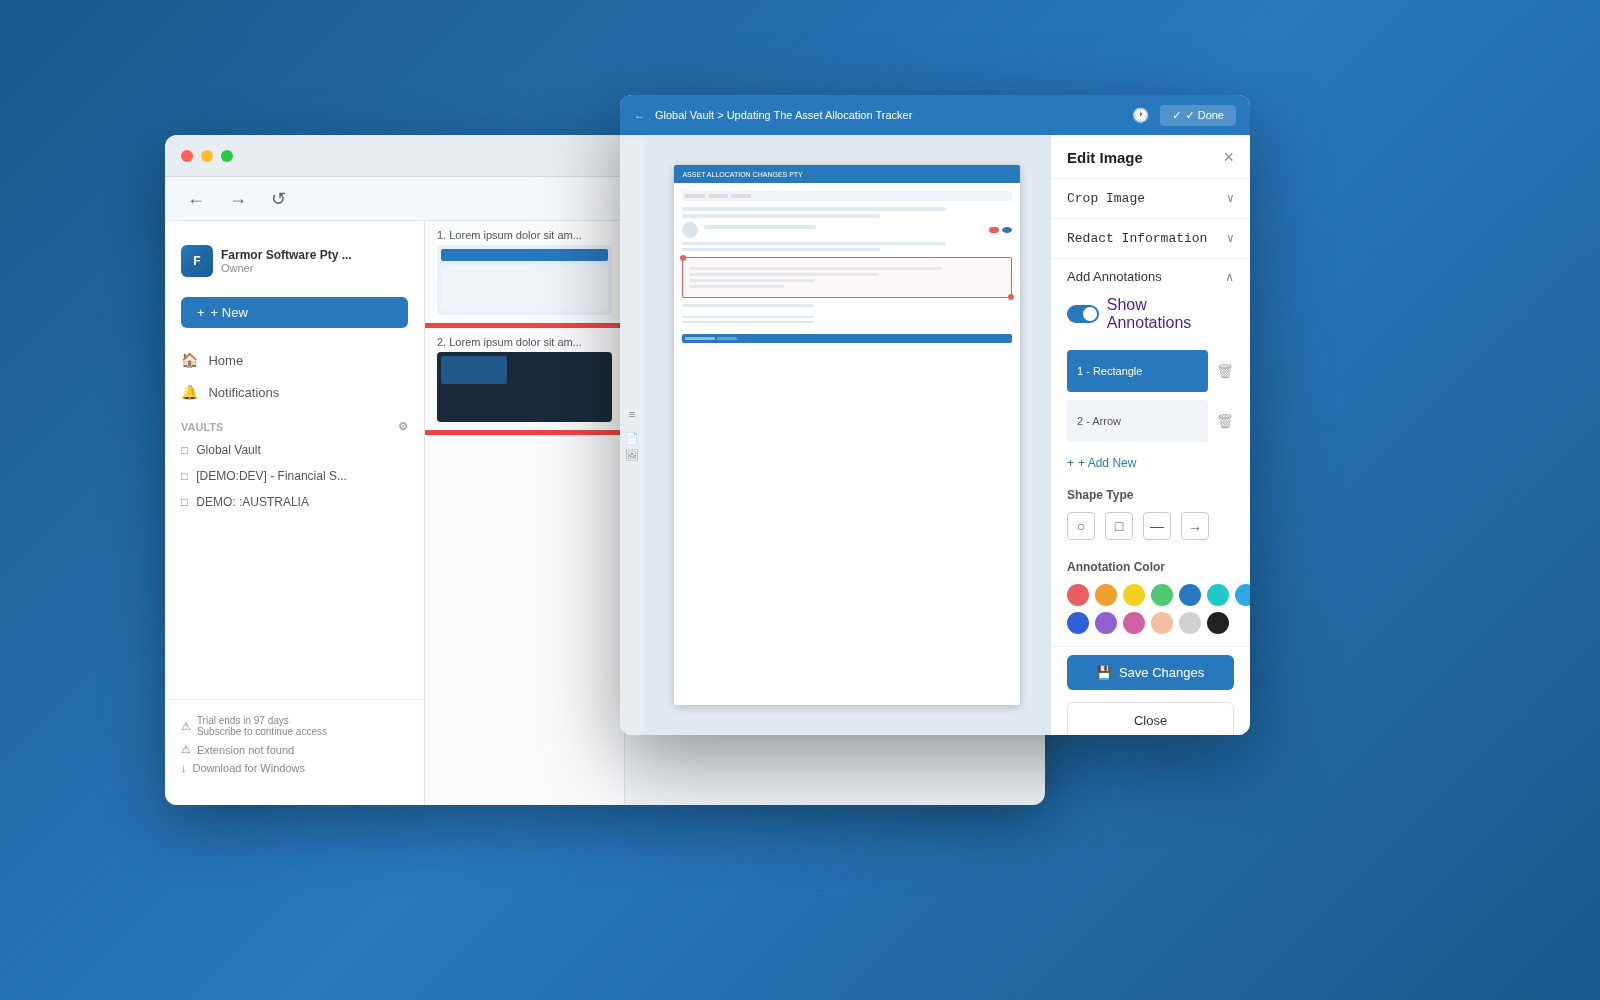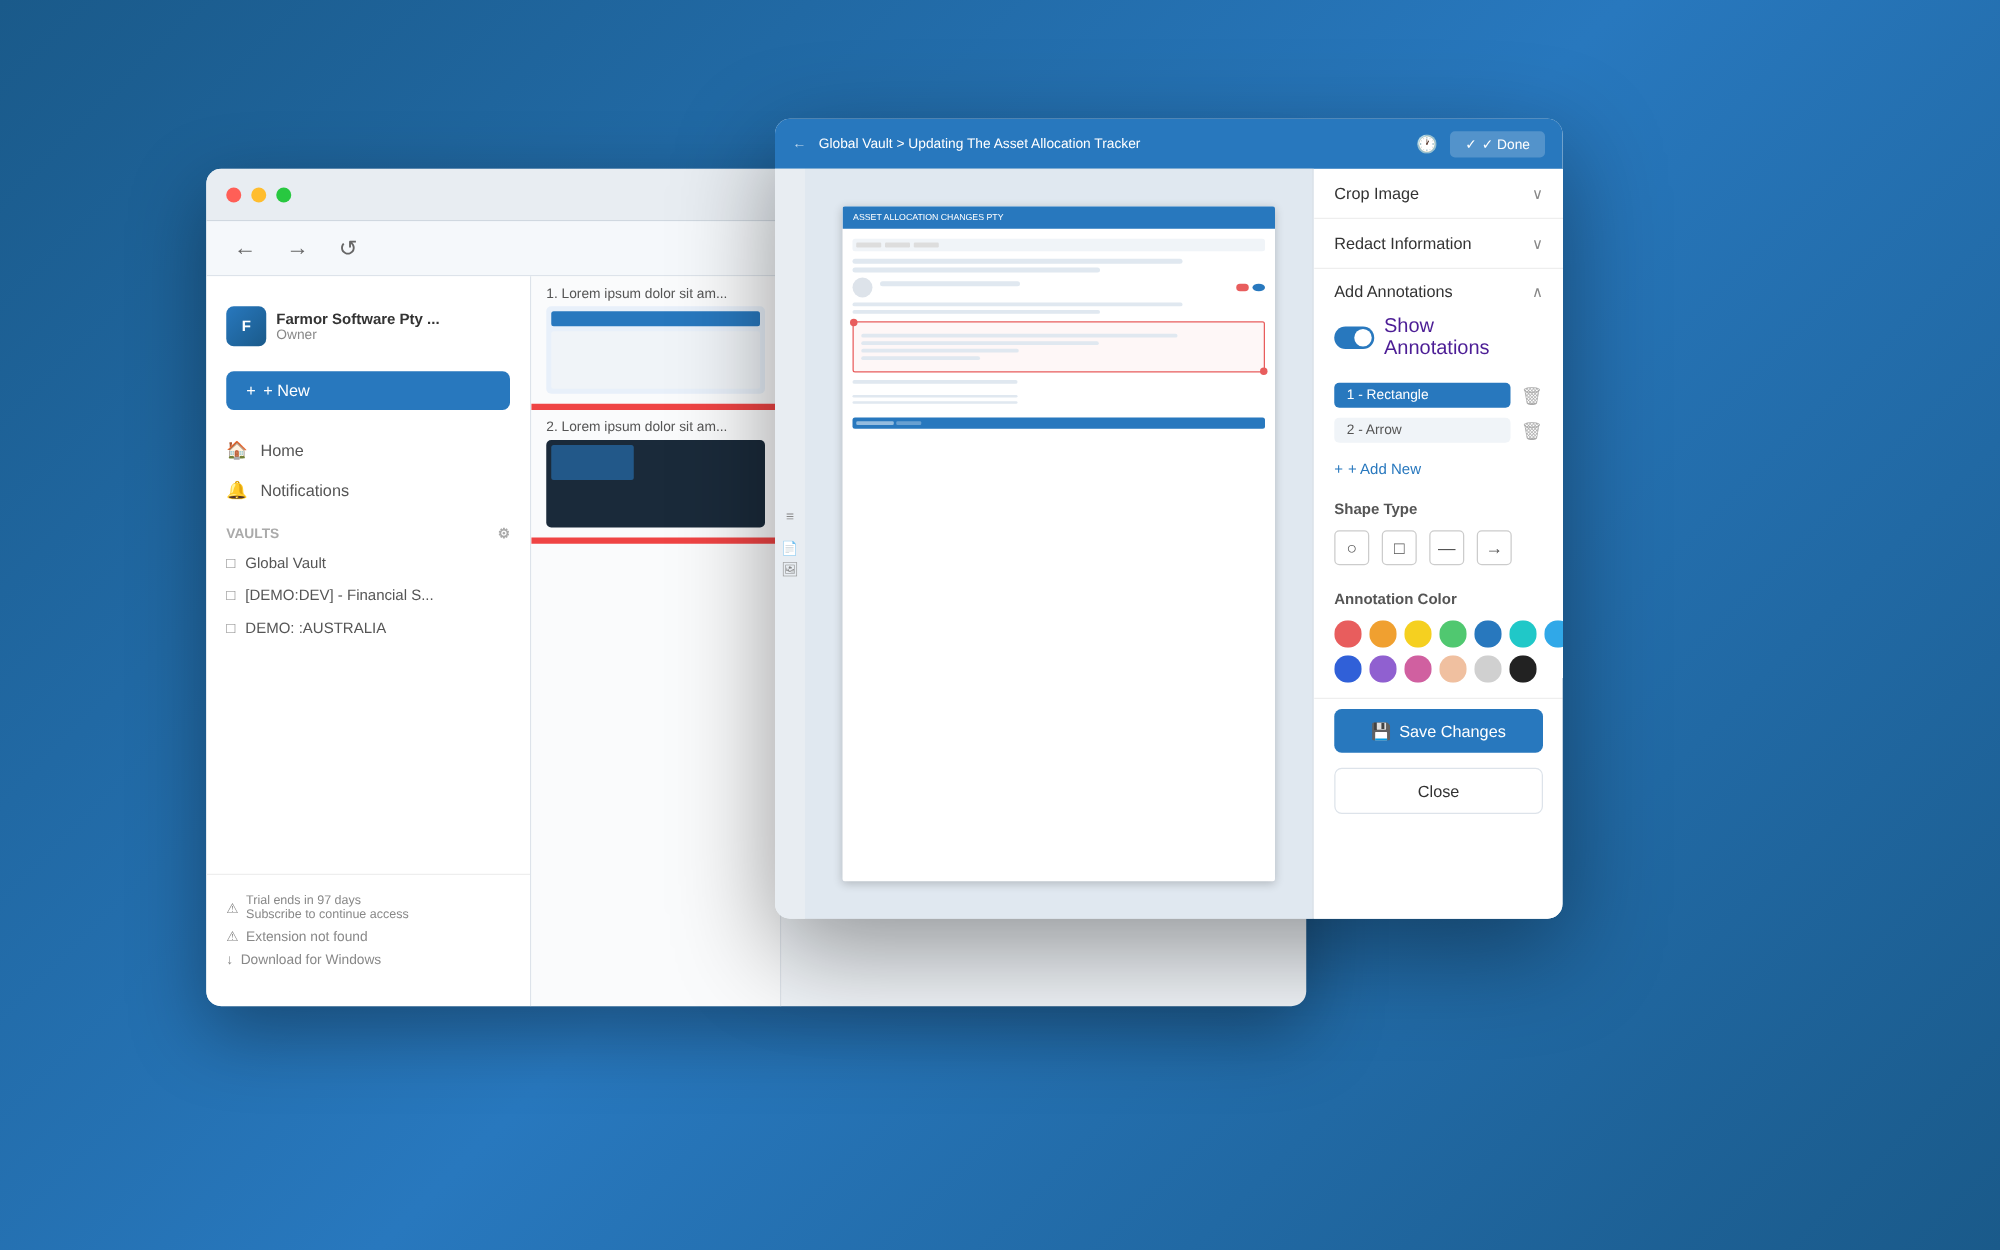--- a/index.html
+++ b/index.html
@@ -313,20 +313,21 @@
     }
     .fw-panel-section {
       border-bottom: 1px solid #eee;
     }
     .fw-panel-row {
       display: flex;
       align-items: flex-end;
       justify-content: space-between;
       padding: 12px 16px;
       cursor: pointer;
+      font-family: Liberation Mono, monospace;
     }
     .fw-panel-row-label { font-size: 13px; color: #333; }
     .fw-panel-chevron { color: #888; font-size: 12px; }
     .fw-panel-annotations-header {
       display: flex;
       align-items: center;
       justify-content: space-between;
       padding: 10px 16px 8px;
       gap: 17px;
     }
@@ -359,21 +360,21 @@
       align-items: center;
       gap: 8px;
       padding: 4px 0;
     }
     .fw-ann-item-btn {
       flex: 1;
       background: #2878be;
       color: white;
       border: none;
       border-radius: 4px;
-      padding: 4px 10px;
+      padding: 15px 10px;
       font-size: 11px;
       cursor: pointer;
       text-align: left;
     }
     .fw-ann-item-btn.inactive {
       background: #f0f4f8;
       color: #555;
     }
     .fw-ann-delete {
       color: #aaa;
@@ -676,20 +677,24 @@
             <div style="display:flex; gap:2px; margin-top:8px; padding:3px; background:#2878be; border-radius:2px;">
               <div style="width:30px;height:3px;background:rgba(255,255,255,0.5);border-radius:1px;"></div>
               <div style="width:20px;height:3px;background:rgba(255,255,255,0.3);border-radius:1px;"></div>
             </div>
           </div>
         </div>
       </div>
     </div>
 
     <div class="fw-panel">
+      <div style="display:flex; align-items:center; justify-content:space-between; padding:12px 16px 10px; border-bottom:1px solid #eee;">
+        <span class="fw-panel-title" style="padding:0; border:none;">Edit Image</span>
+        <button style="background:none;border:none;font-size:18px;color:#888;cursor:pointer;">×</button>
+      </div>
 
       <div class="fw-panel-section">
         <div class="fw-panel-row">
           <span class="fw-panel-row-label">Crop Image</span>
           <span class="fw-panel-chevron">∨</span>
         </div>
       </div>
 
       <div class="fw-panel-section">
         <div class="fw-panel-row">

